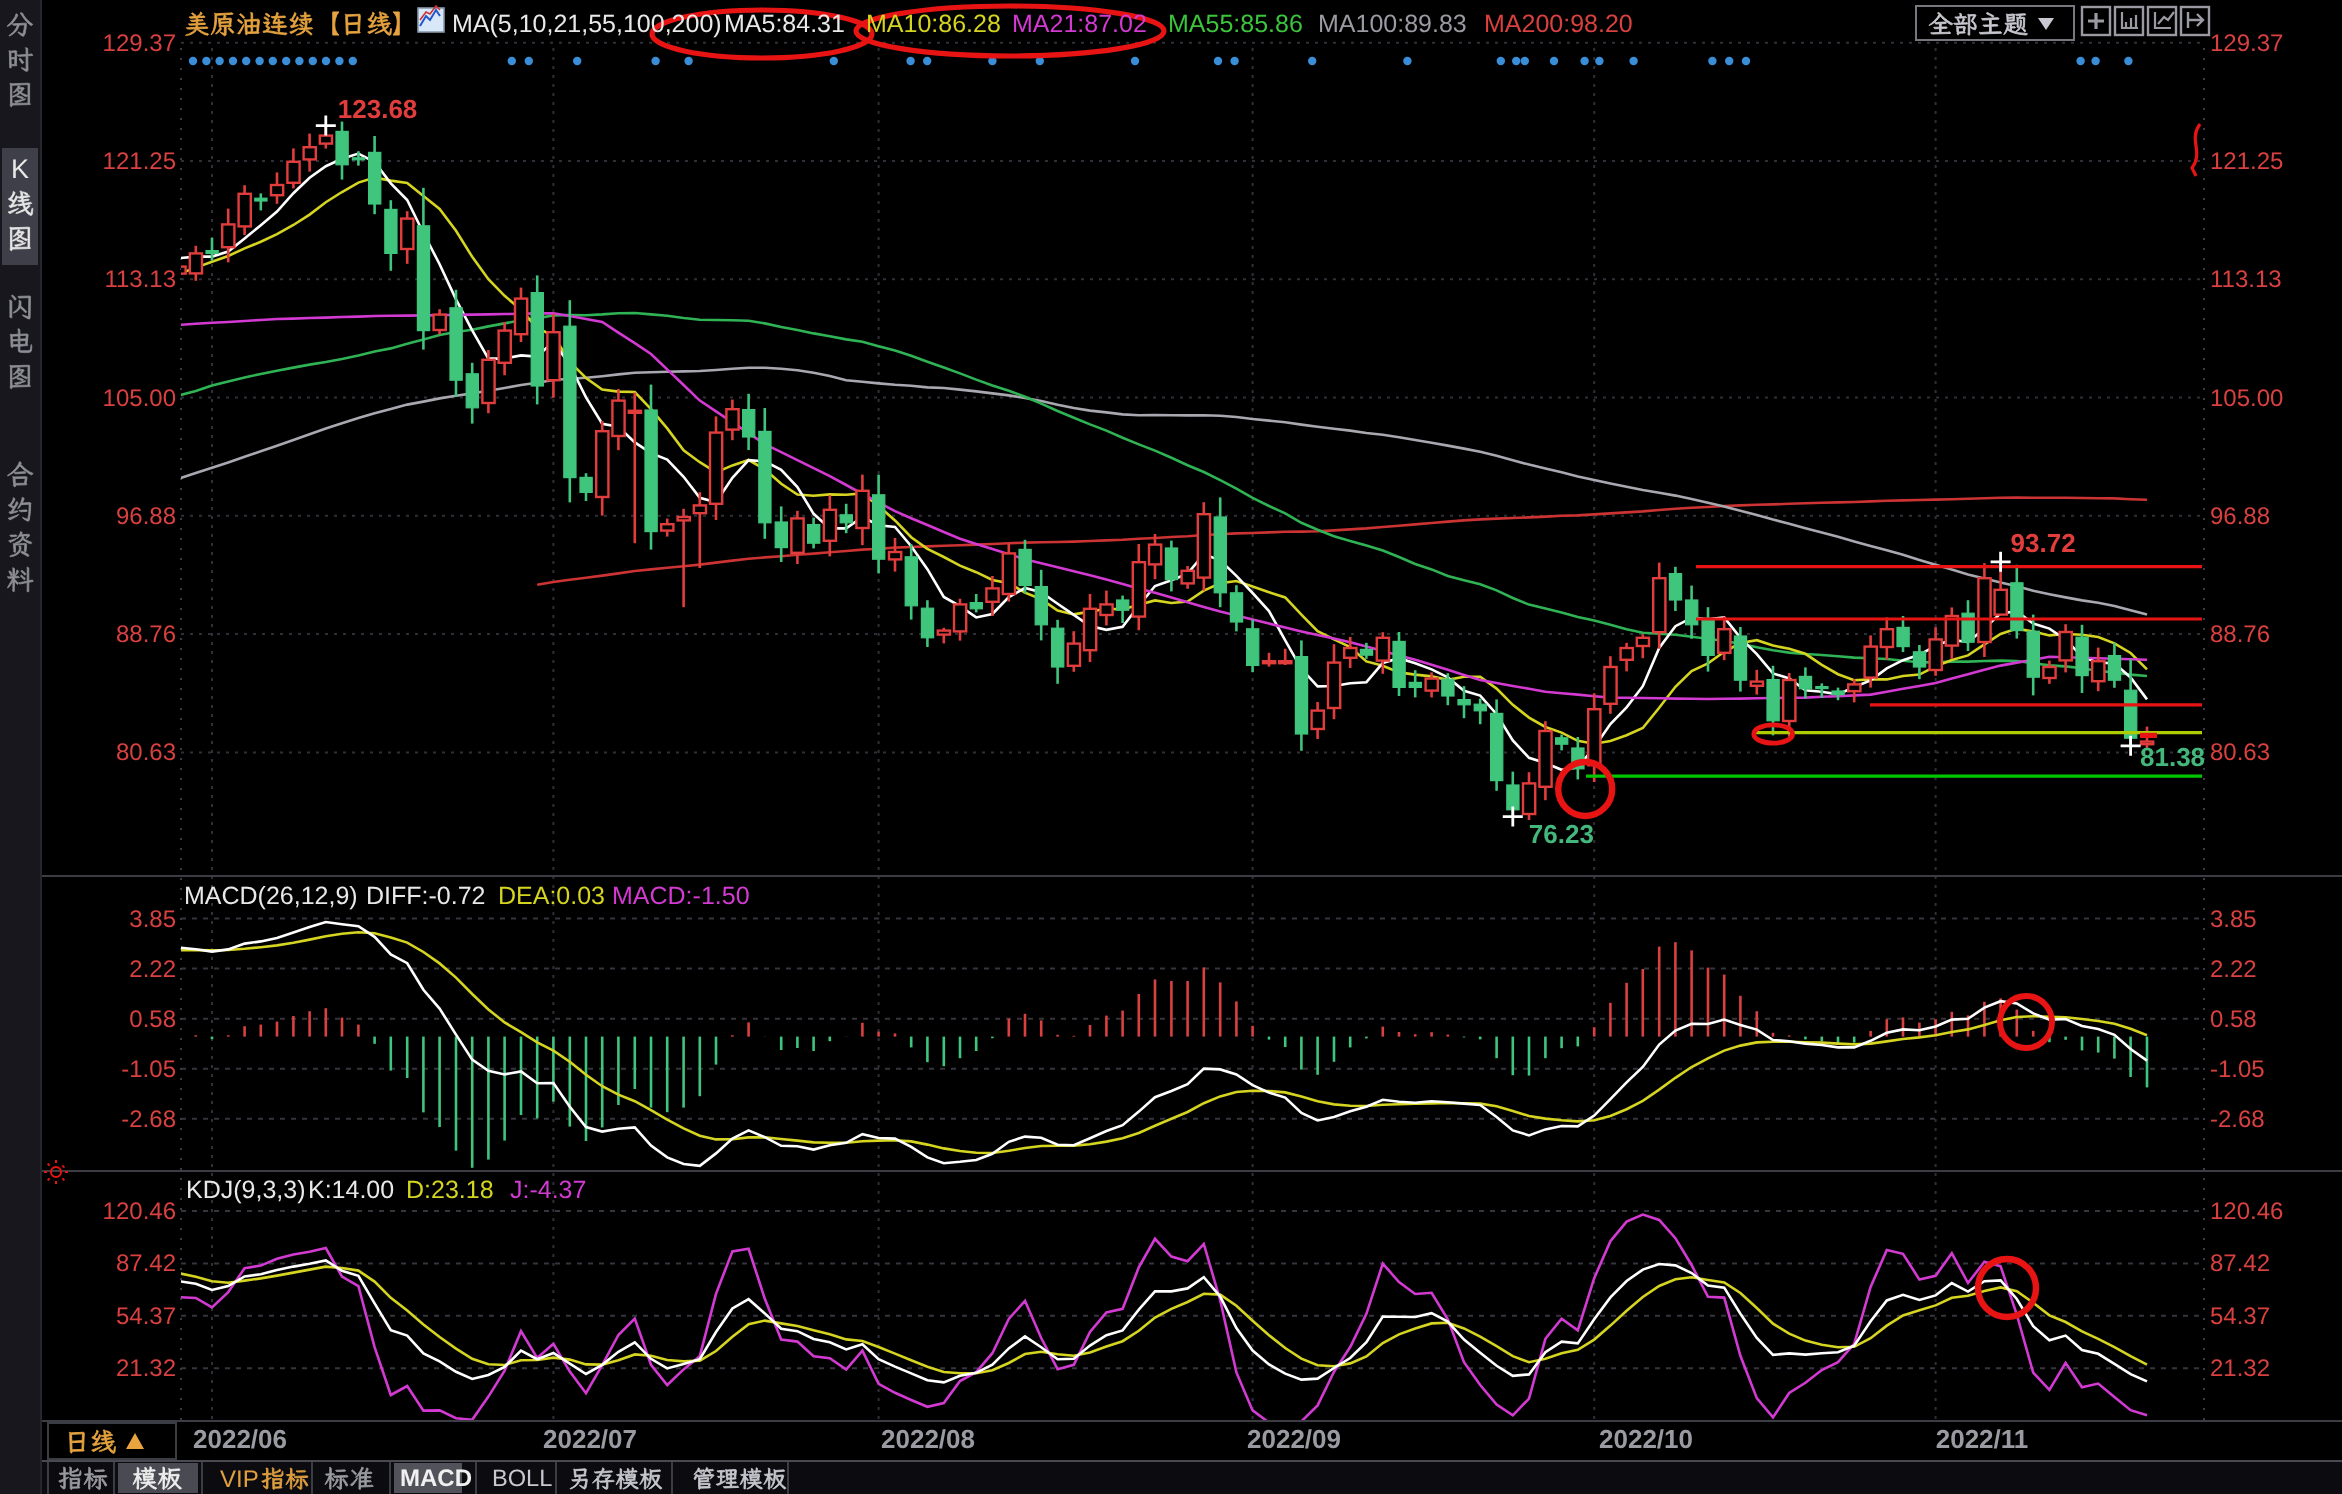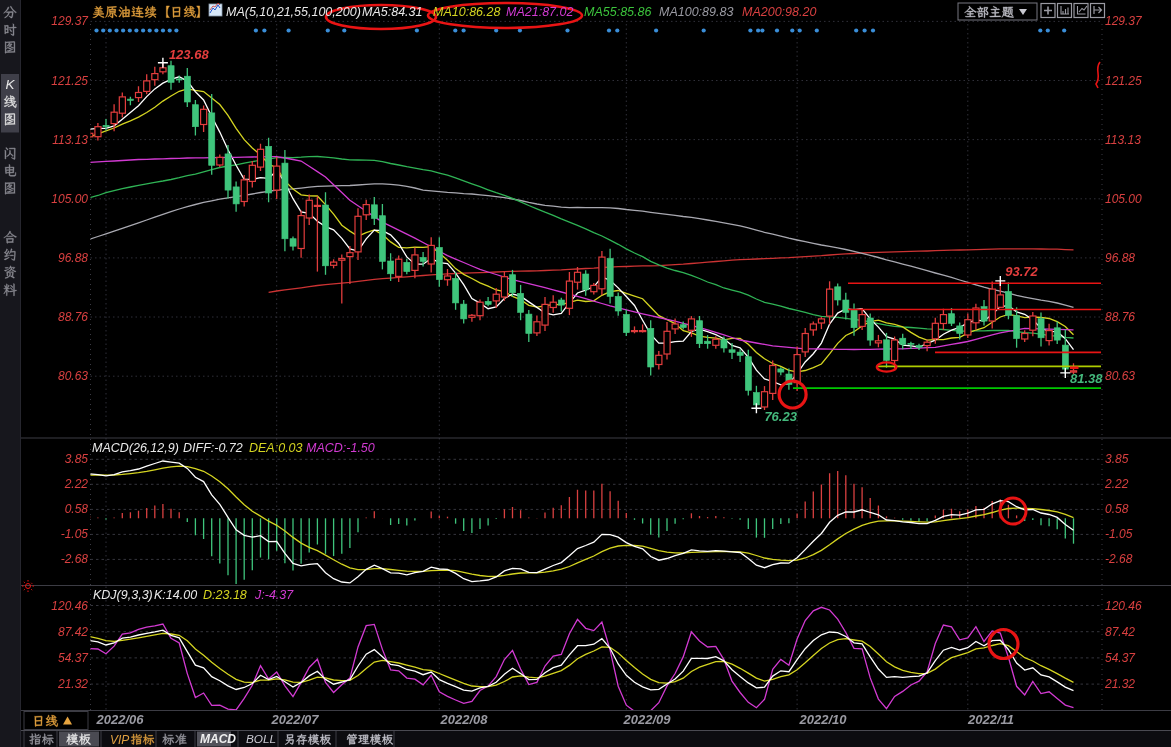--- a/index.html
+++ b/index.html
@@ -1,14 +1,14 @@
 <!DOCTYPE html>
 <html><head><meta charset="utf-8"><style>
 html,body{margin:0;padding:0;background:#000;}
-#app{position:relative;width:1171px;height:747px;background:#0369a1;overflow:hidden;font-family:"Liberation Sans",sans-serif;font-style:italic;}
+#app{position:relative;width:1171px;height:747px;background:#0369a1;overflow:hidden;font-family:"Liberation Sans",sans-serif;}
 svg{display:block;}
 text{font-family:"Liberation Sans",sans-serif;}
 </style></head><body>
 <div id="app">
 <svg width="1171" height="747" viewBox="0 0 1171 747">
 <defs>
 <clipPath id="cpM">
           <rect x="90.5" y="24" width="1011.5" height="414"></rect>
         </clipPath>
 <clipPath id="cpD">

